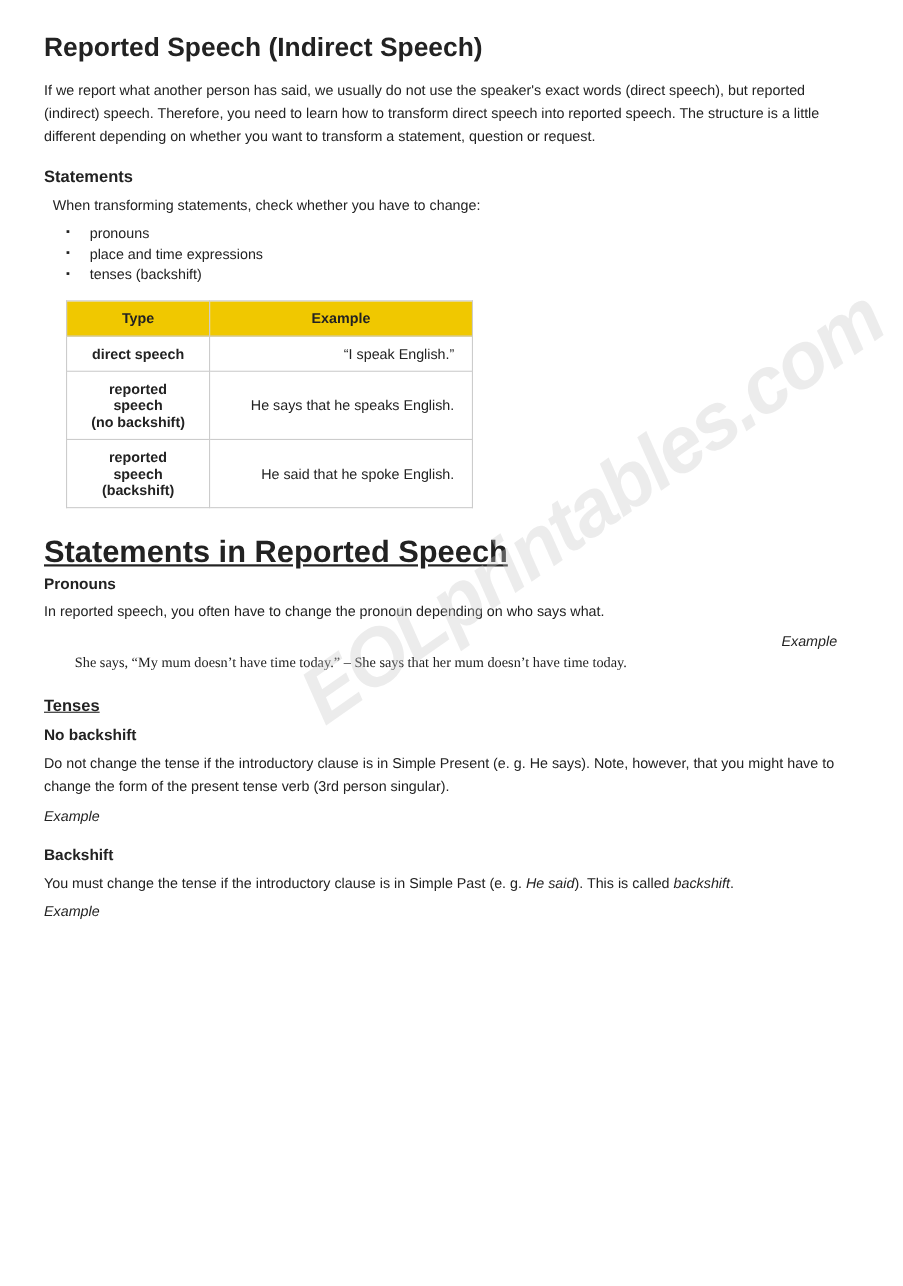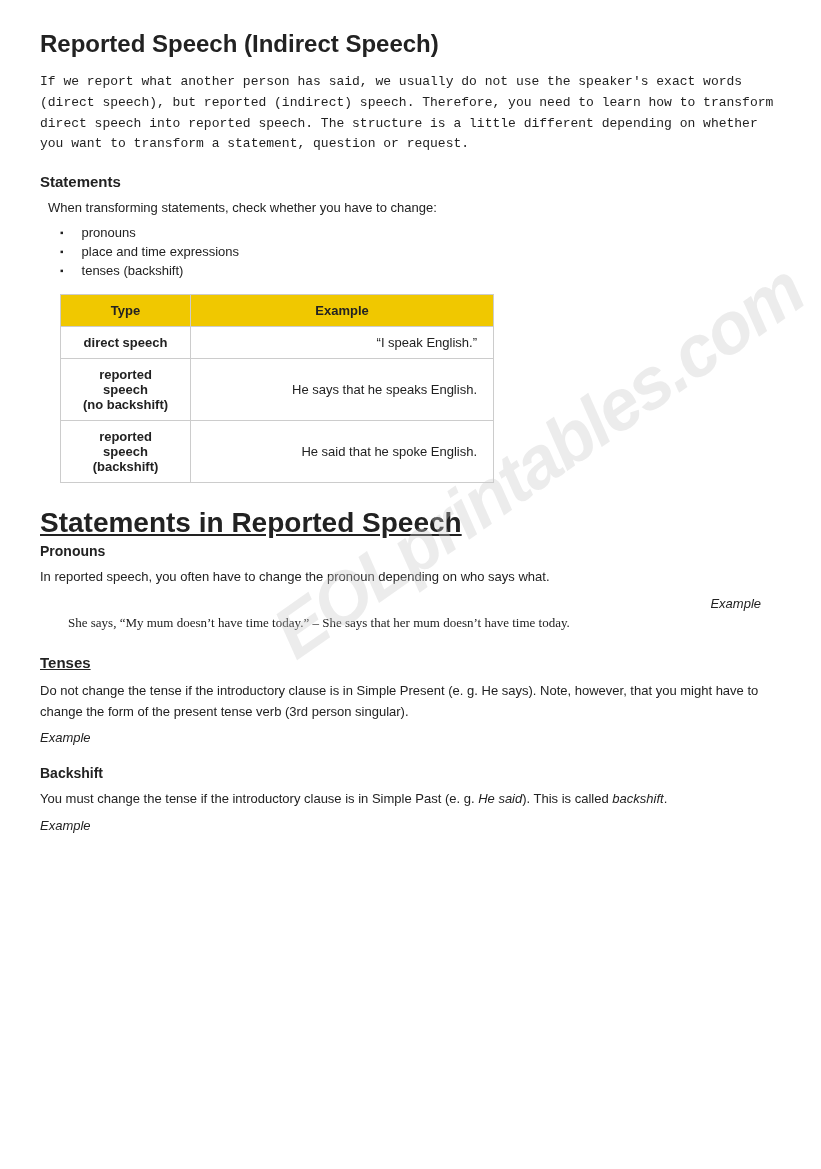--- a/index.html
+++ b/index.html
@@ -33,21 +33,20 @@
     h1 {
       font-size: 24px;
       font-weight: bold;
       margin-bottom: 14px;
     }
 
     .intro-text {
       font-size: 13px;
       line-height: 1.6;
       margin-bottom: 18px;
-      font-family: Liberation Mono, monospace;
     }
 
     h2 {
       font-size: 15px;
       font-weight: bold;
       margin-bottom: 10px;
     }
 
     h2.underline {
       text-decoration: underline;
@@ -82,21 +81,21 @@
       content: "▪";
       margin-right: 18px;
       font-size: 10px;
       margin-top: 2px;
       flex-shrink: 0;
     }
 
     
     .speech-table {
       border-collapse: collapse;
-      width: 434px;
+      width: 370px;
       margin-left: 20px;
       margin-bottom: 24px;
       font-size: 13px;
     }
 
     .speech-table th {
       background-color: #f0c800;
       color: #222;
       font-weight: bold;
       padding: 8px 16px;
@@ -214,20 +213,21 @@
   <h3>Pronouns</h3>
   <p class="para">In reported speech, you often have to change the pronoun depending on who says what.</p>
   <p class="example-label" style="text-align: right; margin-right: 20px;">Example</p>
   <p class="example-text">She says, “My mum doesn’t have time today.” – She says that her mum doesn’t have time today.</p>
 </div>
 
 <div class="section">
   <h2 class="underline">Tenses</h2>
 
   <div class="section">
+    <h3>No backshift</h3>
     <p class="para">Do not change the tense if the introductory clause is in Simple Present (e. g. He says). Note, however, that you might have to change the form of the present tense verb (3rd person singular).</p>
     <p class="example-label">Example</p>
   </div>
 
   <div class="section">
     <h3>Backshift</h3>
     <p class="para">
       <span>You must change the tense if the introductory clause is in Simple Past (e. g. </span><span class="italic">He said</span><span>). This is called </span><span class="italic">backshift</span><span>.</span>
     </p>
     <p class="example-label">Example</p>

